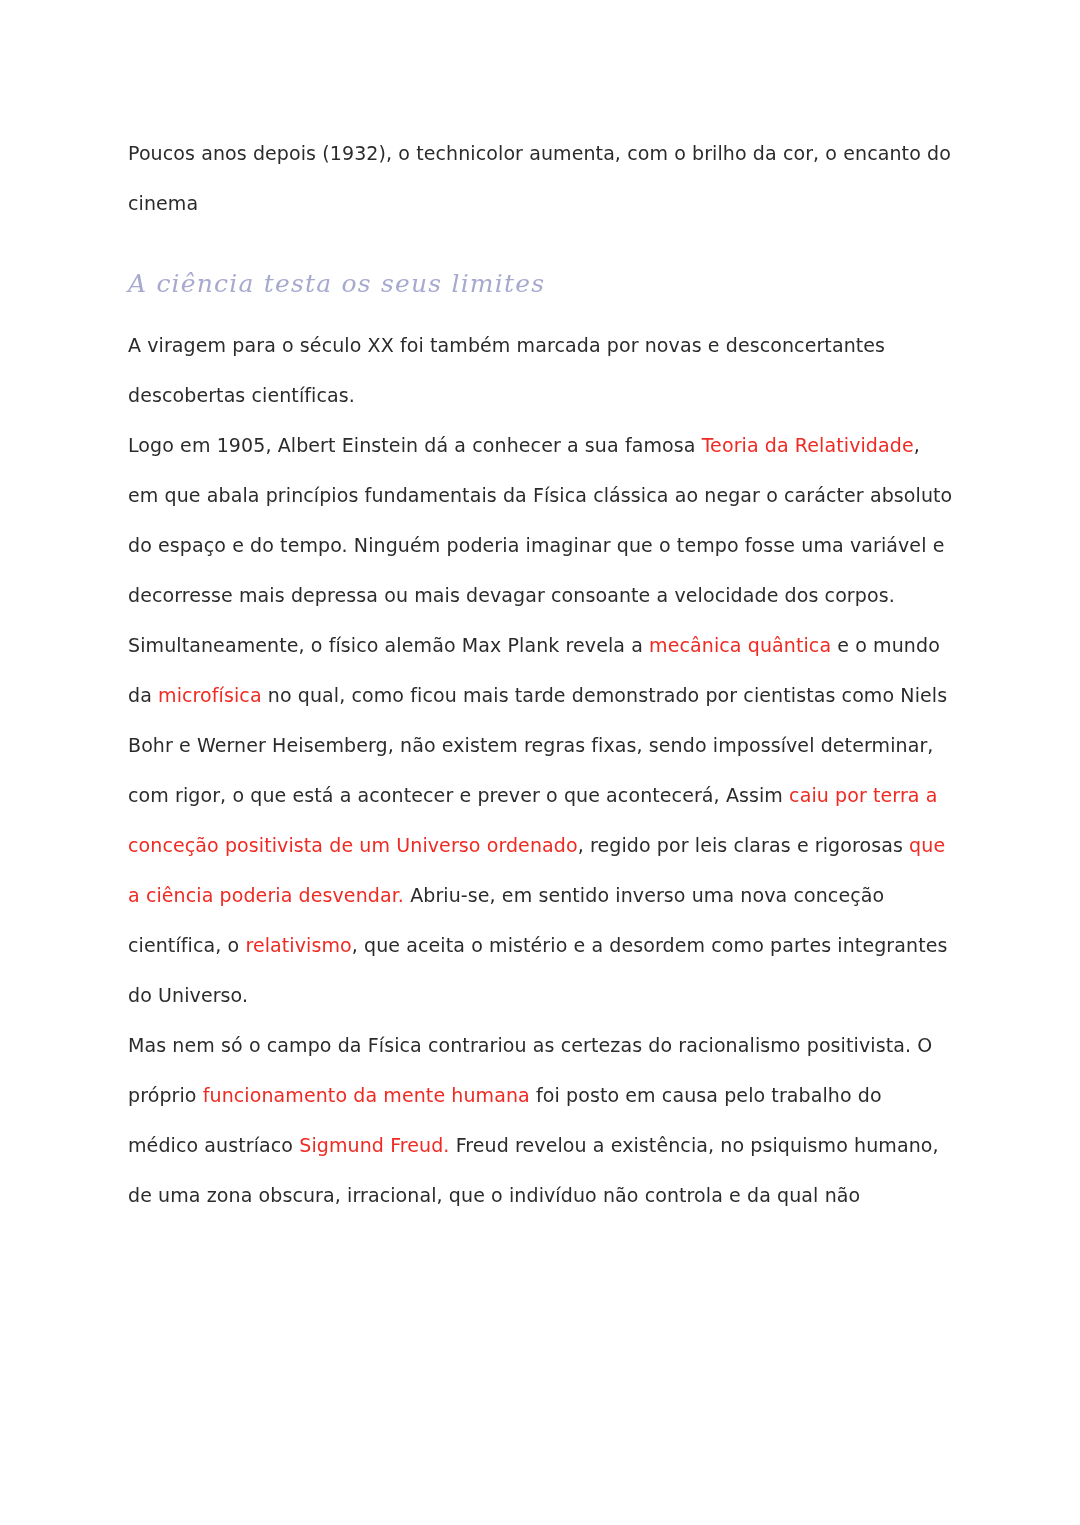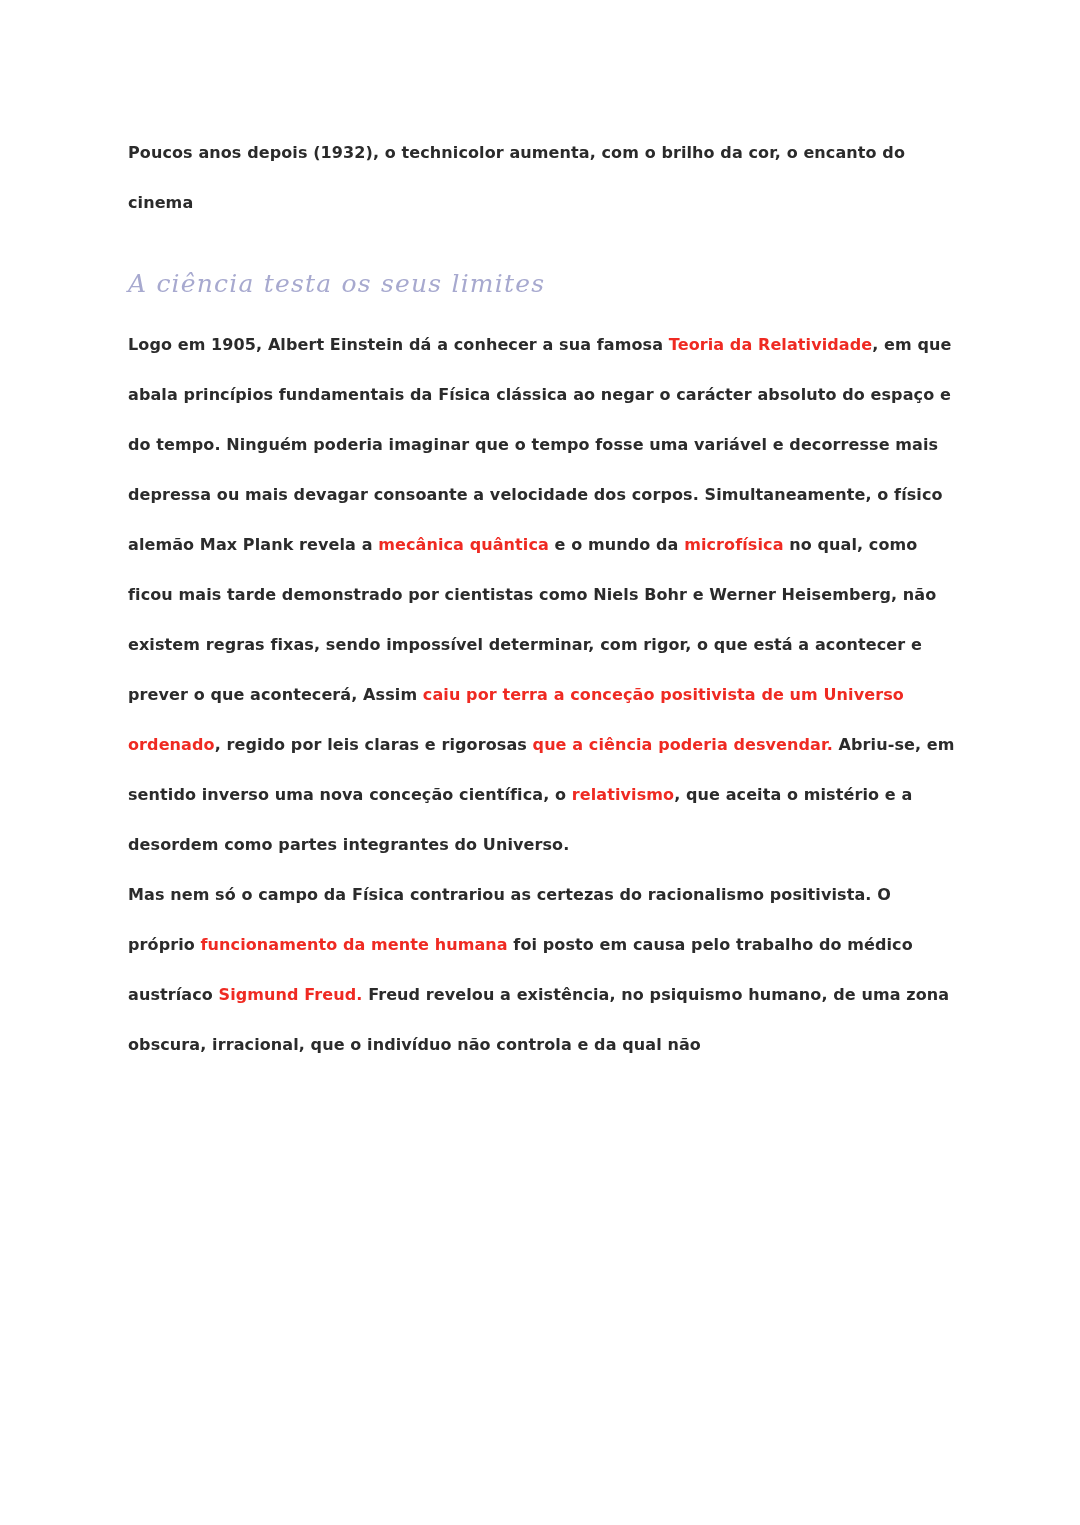--- a/index.html
+++ b/index.html
@@ -16,25 +16,25 @@
   .page {
     position: relative;
     width: 1080px;
     height: 1525px;
     background: #ffffff;
     box-sizing: border-box;
     padding: 128px 125px 0 128px;
   }
   .note-body {
     font-family: "DejaVu Sans", sans-serif;
-    font-size: 16px;
+    font-size: 19px;
     line-height: 50px;
     color: #2b2b2b;
     letter-spacing: 0.1px;
-    font-weight: 700;
+    font-weight: 400;
   }
   .para {
     margin: 0 0 0 0;
   }
   .para.intro {
     margin-bottom: 36px;
   }
   .heading {
     font-family: "DejaVu Serif", serif;
     font-style: italic;
@@ -55,17 +55,18 @@
 </head>
 <body>
 
 <div class="page">
 
   <p class="note-body para intro">Poucos anos depois (1932), o technicolor aumenta, com o brilho da cor, o encanto do cinema</p>
 
   <h2 class="heading">A ciência testa os seus limites</h2>
 
   <div class="note-body">
+    <p class="para"><span class="blk">A viragem para o século XX foi também marcada por novas e desconcertantes descobertas científicas.</span></p>
     <p class="para"><span class="blk">Logo em 1905, Albert Einstein dá a conhecer a sua famosa </span><span class="hl">Teoria da Relatividade</span><span class="blk">, em que abala princípios fundamentais da Física clássica ao negar o carácter absoluto do espaço e do tempo. Ninguém poderia imaginar que o tempo fosse uma variável e decorresse mais depressa ou mais devagar consoante a velocidade dos corpos. Simultaneamente, o físico alemão Max Plank revela a </span><span class="hl">mecânica quântica</span><span class="blk"> e o mundo da </span><span class="hl">microfísica</span><span class="blk"> no qual, como ficou mais tarde demonstrado por cientistas como Niels Bohr e Werner Heisemberg, não existem regras fixas, sendo impossível determinar, com rigor, o que está a acontecer e prever o que acontecerá, Assim </span><span class="hl">caiu por terra a conceção positivista de um Universo ordenado</span><span class="blk">, regido por leis claras e rigorosas </span><span class="hl">que a ciência poderia desvendar.</span><span class="blk"> Abriu-se, em sentido inverso uma nova conceção científica, o </span><span class="hl">relativismo</span><span class="blk">, que aceita o mistério e a desordem como partes integrantes do Universo.</span></p>
     <p class="para"><span class="blk">Mas nem só o campo da Física contrariou as certezas do racionalismo positivista. O próprio </span><span class="hl">funcionamento da mente humana</span><span class="blk"> foi posto em causa pelo trabalho do médico austríaco </span><span class="hl">Sigmund Freud.</span><span class="blk"> Freud revelou a existência, no psiquismo humano, de uma zona obscura, irracional, que o indivíduo não controla e da qual não</span></p>
   </div>
 
 </div>
 
 </body></html>

